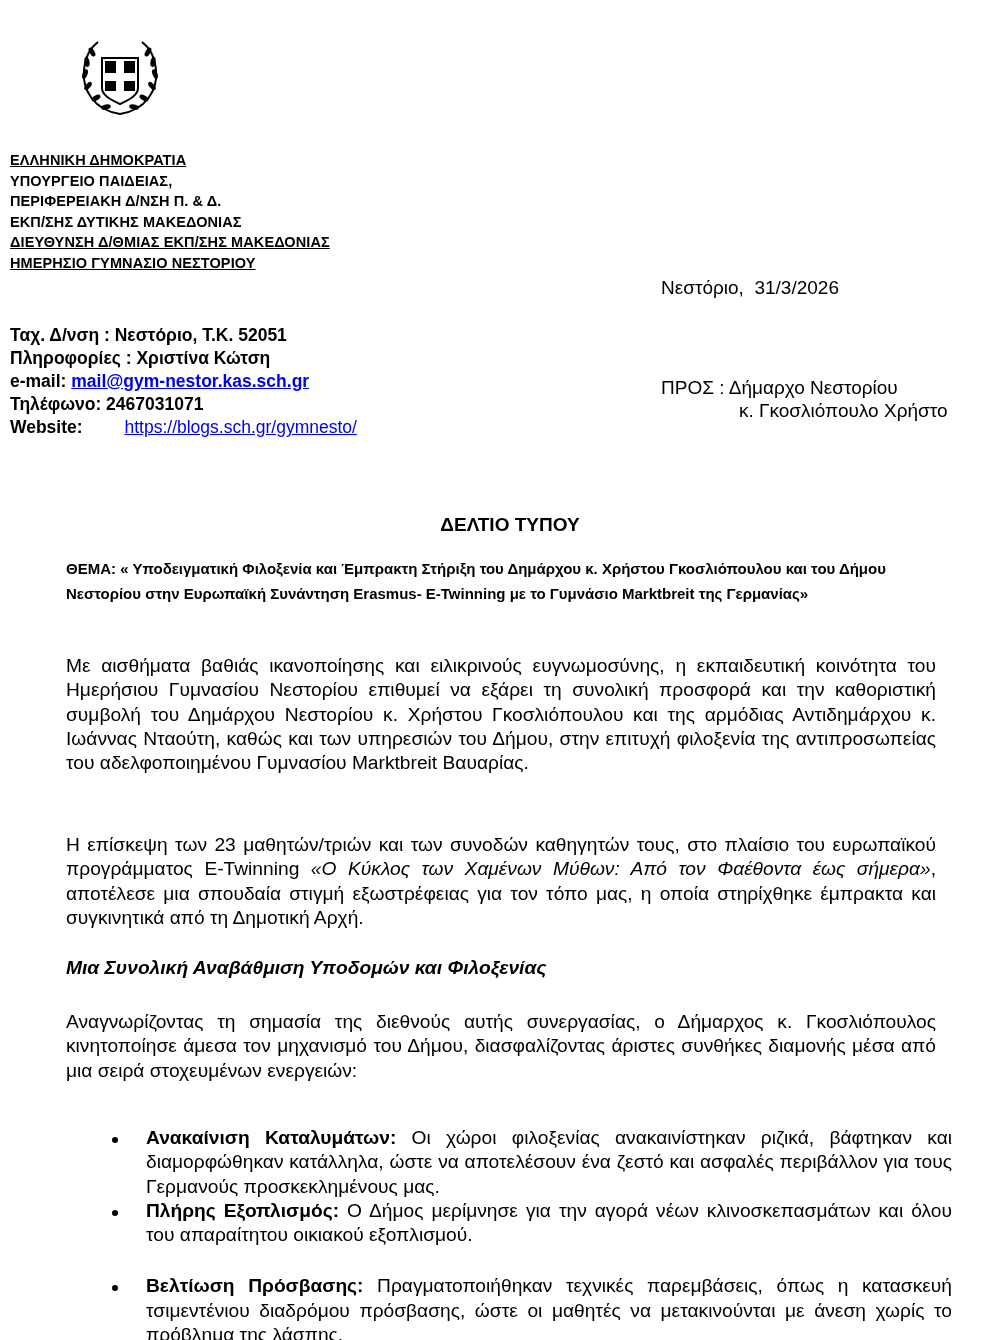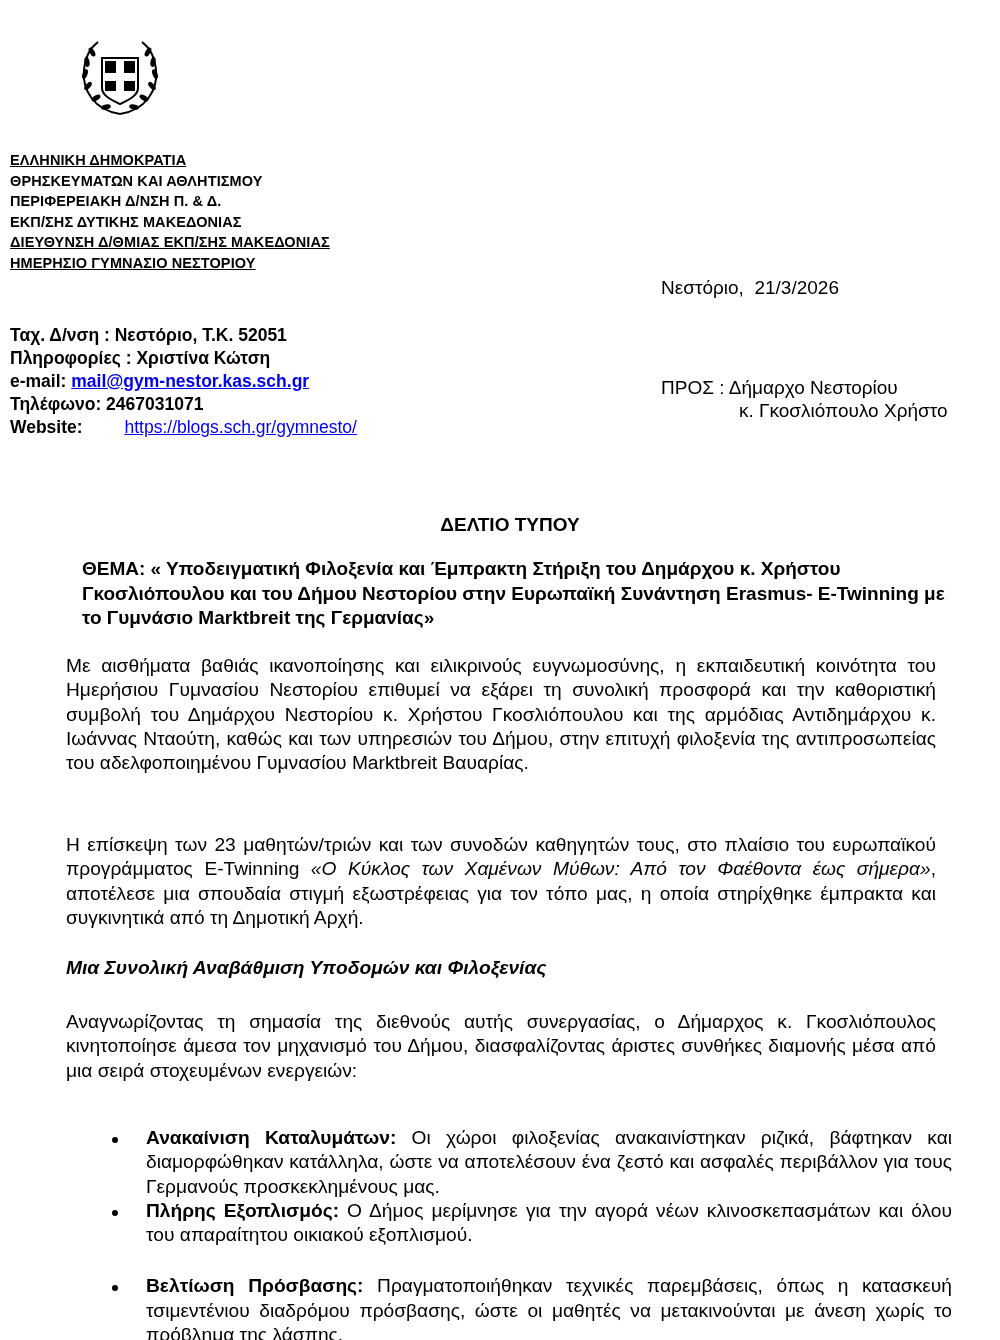--- a/index.html
+++ b/index.html
@@ -79,24 +79,23 @@
       font-weight: bold;
       padding-left: 20px;
       box-sizing: border-box;
     }
 
     .subject {
       position: absolute;
       left: 66px;
       top: 557px;
       width: 880px;
-      font-size: 19px;
+      font-size: 15px;
       font-weight: bold;
       line-height: 24.5px;
-      margin-left: 16px;
     }
 
     .para {
       position: absolute;
       left: 66px;
       width: 870px;
       font-size: 19.2px;
       line-height: 24.3px;
       text-align: justify;
     }
@@ -168,40 +167,40 @@
     <path d="M26 28 H62 V58 C62 66 52 70 44 74 C36 70 26 66 26 58 Z" fill="#fff" stroke="#000" stroke-width="2"></path>
     <rect x="29" y="31" width="11" height="12" fill="#000"></rect>
     <rect x="48" y="31" width="11" height="12" fill="#000"></rect>
     <rect x="29" y="51" width="11" height="10" fill="#000"></rect>
     <rect x="48" y="51" width="11" height="10" fill="#000"></rect>
   </svg>
 </div>
 
 <div class="header-block">
   <div class="ul">ΕΛΛΗΝΙΚΗ ΔΗΜΟΚΡΑΤΙΑ</div>
-  <div>ΘΡΗΣΚΕΥΜΑΤΩΝ ΚΑΙ ΑΘΛΗΤΙΣΜΟΥ</div>
+  <div>ΥΠΟΥΡΓΕΙΟ ΠΑΙΔΕΙΑΣ,</div>
   <div>ΠΕΡΙΦΕΡΕΙΑΚΗ Δ/ΝΣΗ  Π. &amp; Δ.</div>
   <div>ΕΚΠ/ΣΗΣ ΔΥΤΙΚΗΣ ΜΑΚΕΔΟΝΙΑΣ</div>
   <div class="ul">ΔΙΕΥΘΥΝΣΗ Δ/ΘΜΙΑΣ ΕΚΠ/ΣΗΣ ΜΑΚΕΔΟΝΙΑΣ</div>
   <div class="ul">ΗΜΕΡΗΣΙΟ ΓΥΜΝΑΣΙΟ ΝΕΣΤΟΡΙΟΥ</div>
 </div>
 
 <div class="contact-block">
   <div>Ταχ.  Δ/νση :  Νεστόριο, Τ.Κ. 52051</div>
   <div>Πληροφορίες : Χριστίνα Κώτση</div>
   <div>
     <span>e-mail: </span><span class="link" style="color: rgb(0, 0, 238);">mail@gym-nestor.kas.sch.gr</span>
   </div>
   <div>Τηλέφωνο: 2467031071</div>
   <div>
     <span>Website: </span><span class="link normal" style="color: rgb(0, 0, 238); margin-left: 37px;">https://blogs.sch.gr/gymnesto/</span>
   </div>
 </div>
 
-<div class="date-line">Νεστόριο,  21/3/2026</div>
+<div class="date-line">Νεστόριο,  31/3/2026</div>
 
 <div class="recipient">
   <div>ΠΡΟΣ : Δήμαρχο Νεστορίου</div>
   <div class="line2">κ. Γκοσλιόπουλο Χρήστο</div>
 </div>
 
 <div class="doc-title">ΔΕΛΤΙΟ ΤΥΠΟΥ</div>
 
 <div class="subject">ΘΕΜΑ: « Υποδειγματική Φιλοξενία και Έμπρακτη Στήριξη του Δημάρχου κ. Χρήστου Γκοσλιόπουλου και του Δήμου Νεστορίου στην Ευρωπαϊκή Συνάντηση  Erasmus- E-Twinning με το Γυμνάσιο Marktbreit της Γερμανίας»</div>
 

